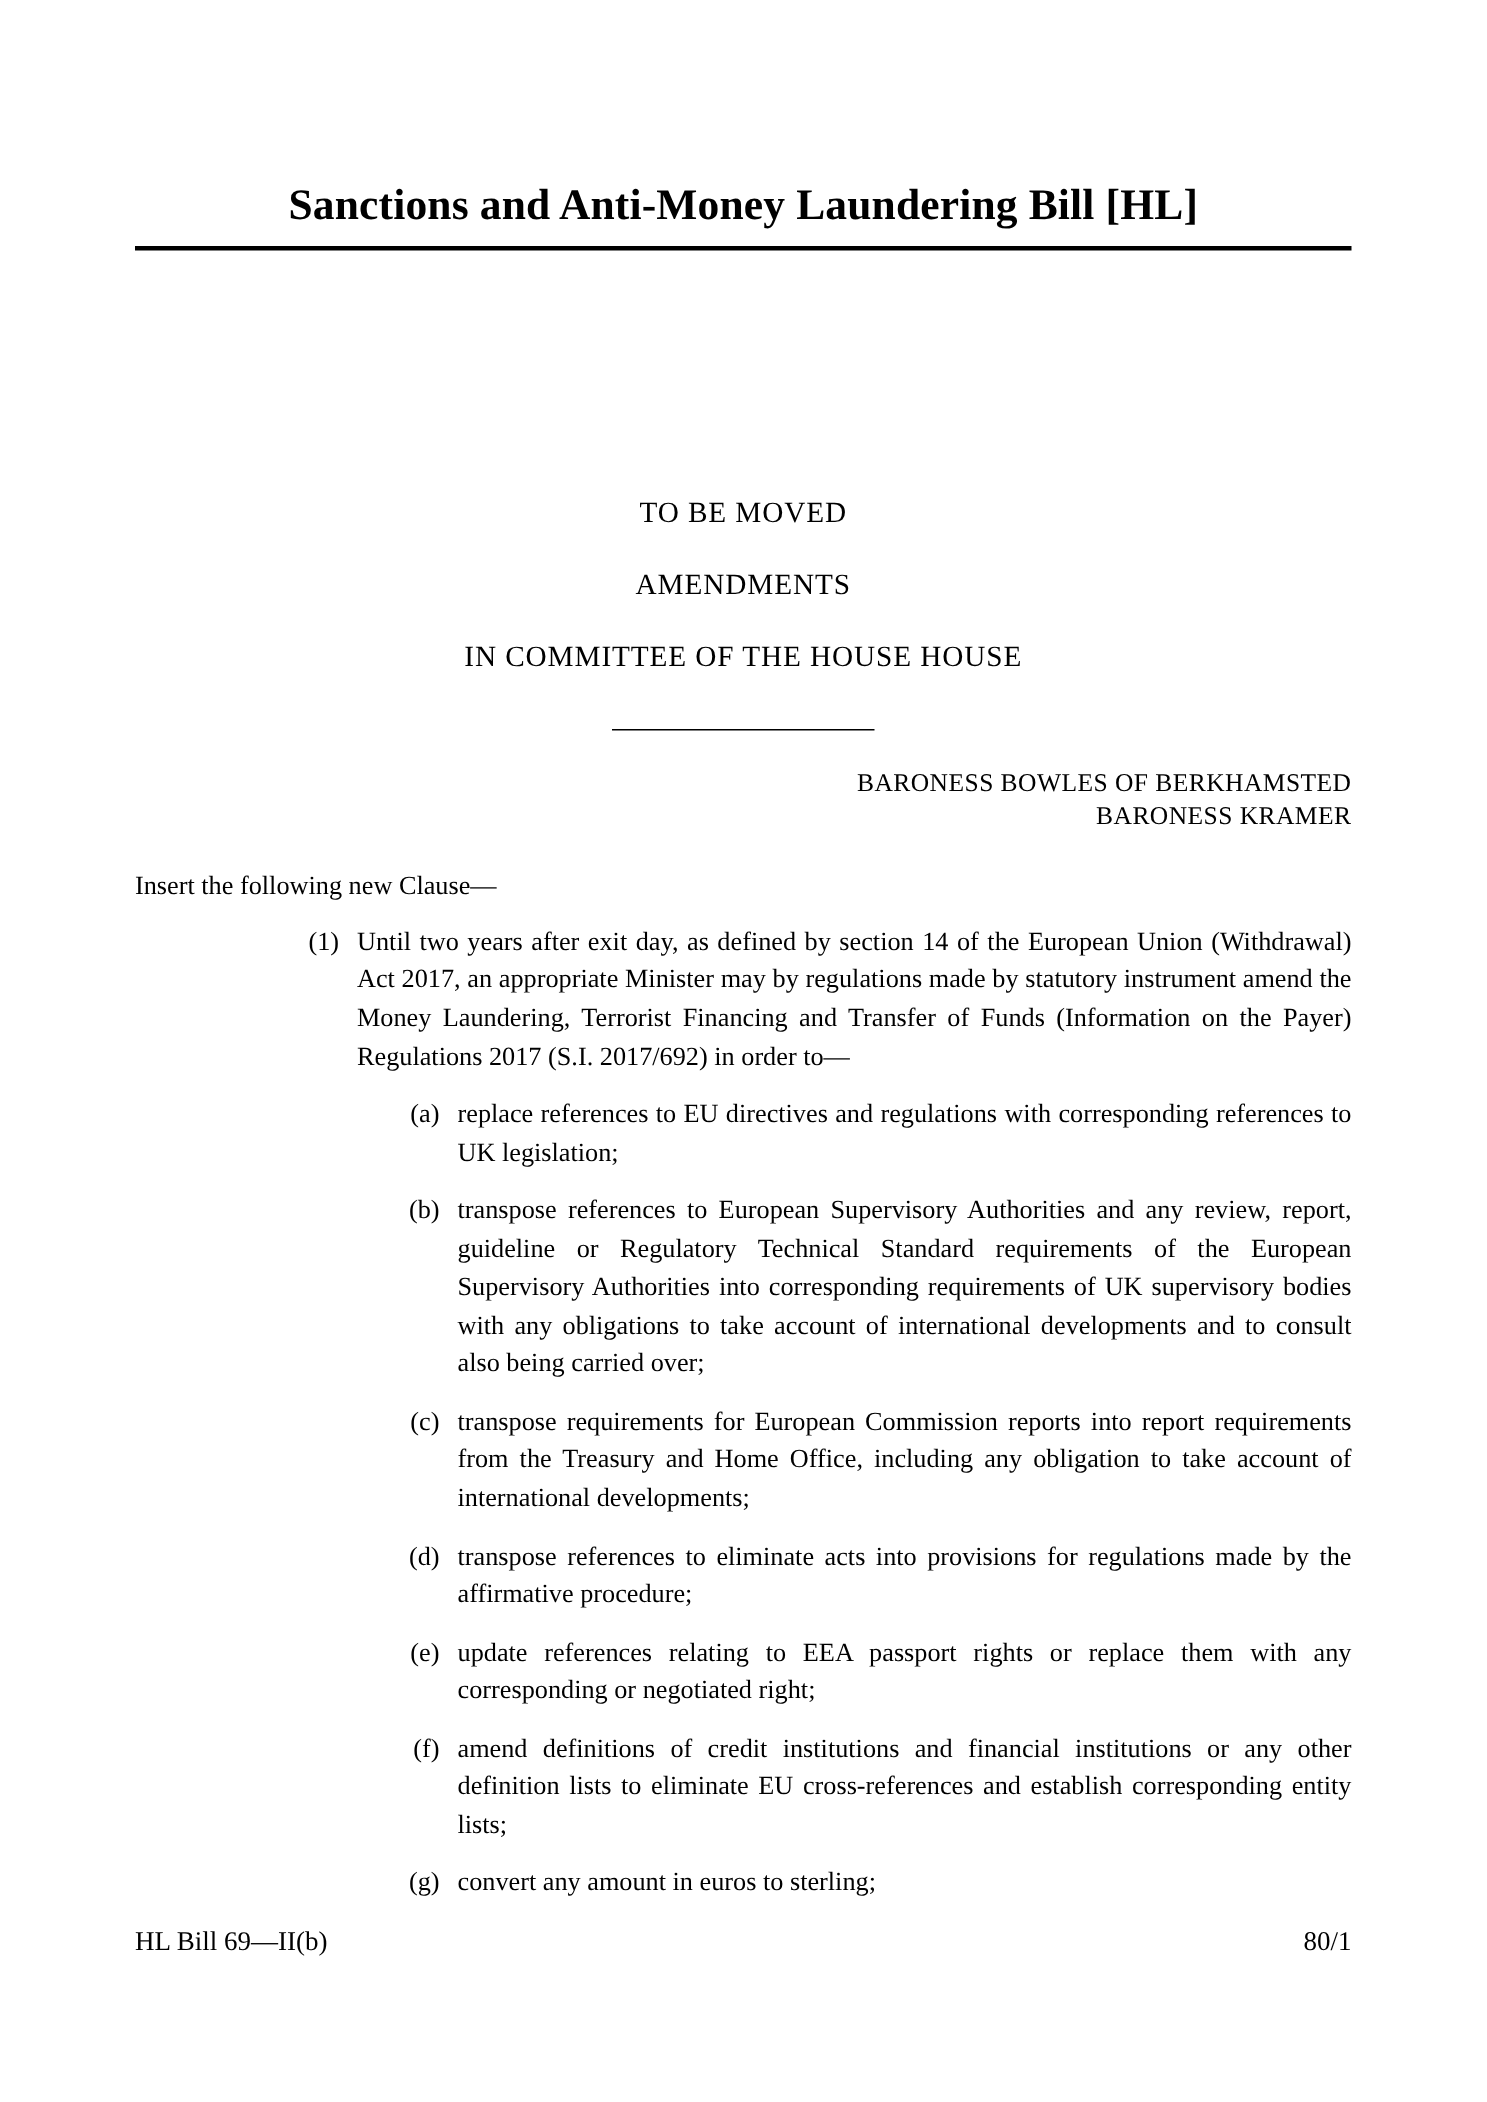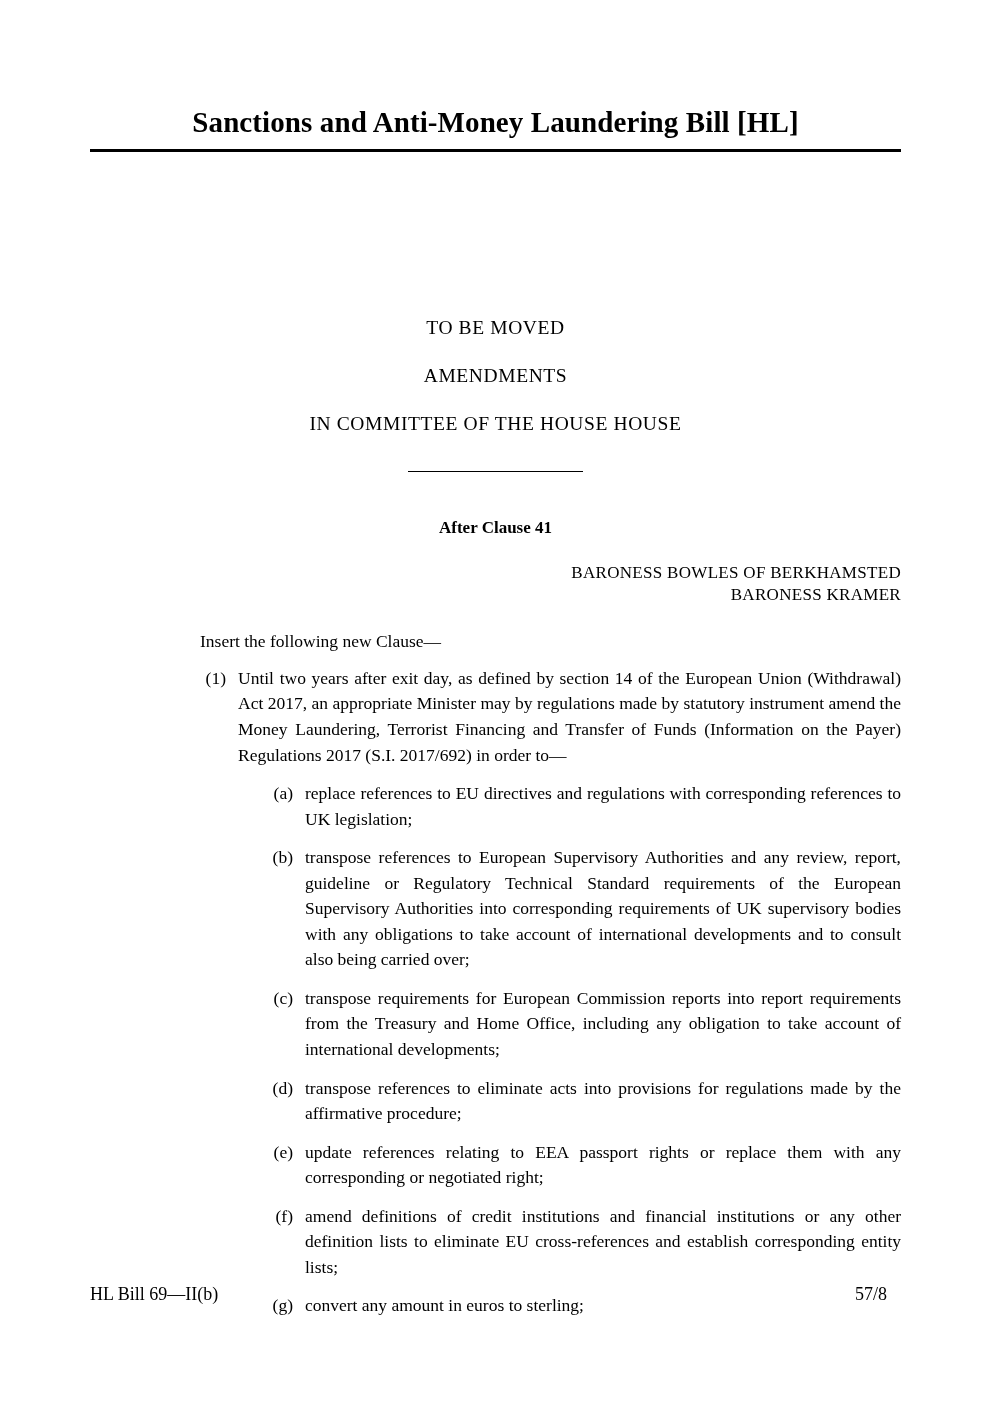--- a/index.html
+++ b/index.html
@@ -14,21 +14,21 @@
     color: #000000;
     position: relative;
     overflow: hidden;
   }
   .page {
     position: absolute;
     left: 0; top: 0;
     width: 991px;
     height: 1401px;
     box-sizing: border-box;
-    padding: 1px 90px;
+    padding: 16px 90px;
   }
 
   
   .doc-title {
     text-align: center;
     font-size: 29px;
     font-weight: bold;
     letter-spacing: 0.1px;
     margin: 0;
     padding-top: 105px;
@@ -79,21 +79,20 @@
     margin-top: 24px;
     line-height: 1.32;
   }
   .sponsor {
     display: block;
   }
 
   .instruction {
     font-size: 17.5px;
     margin-top: 24px;
-    margin-left: 110px;
   }
   .clause-heading {
     font-size: 17.5px;
     font-weight: bold;
     margin-top: 20px;
     margin-left: 110px;
   }
 
   
   .para {
@@ -133,21 +132,21 @@
   .subitem .text {
     flex: 1 1 auto;
     text-align: justify;
     text-justify: inter-word;
   }
 
   
   .footer {
     position: absolute;
     left: 90px;
-    right: 104px;
+    right: 90px;
     bottom: 96px;
     display: flex;
     justify-content: space-between;
     font-size: 18px;
   }
   .footer .right {
     text-align: right;
   }
 </style>
 </head>
@@ -158,21 +157,20 @@
   <h1 class="doc-title">Sanctions and Anti-Money Laundering Bill [HL]</h1>
   <hr class="title-rule">
 
   <div class="heading-block">
     <div class="heading-line">TO BE MOVED</div>
     <div class="heading-line">AMENDMENTS</div>
     <div class="heading-line">IN COMMITTEE OF THE HOUSE HOUSE</div>
     <hr class="short-rule">
   </div>
 
-  <div class="section-title">After Clause 41</div>
 
   <div class="sponsors">
     <span class="sponsor">BARONESS BOWLES OF BERKHAMSTED</span>
     <span class="sponsor">BARONESS KRAMER</span>
   </div>
 
   <div class="instruction">Insert the following new Clause—</div>
 
 
   <div class="para">
@@ -204,16 +202,16 @@
     <div class="letter">(f)</div>
     <div class="text">amend definitions of credit institutions and financial institutions or any other definition lists to eliminate EU cross-references and establish corresponding entity lists;</div>
   </div>
   <div class="subitem">
     <div class="letter">(g)</div>
     <div class="text">convert any amount in euros to sterling;</div>
   </div>
 
   <div class="footer">
     <div class="left">HL Bill 69—II(b)</div>
-    <div class="right">57/8</div>
+    <div class="right">80/1</div>
   </div>
 
 </div>
 
 </body></html>

